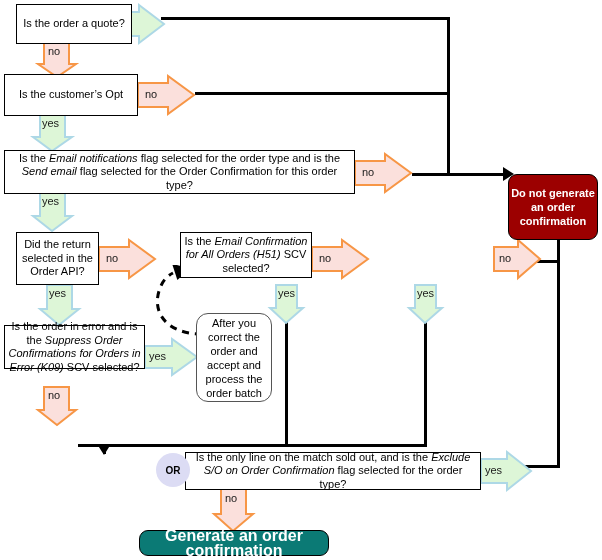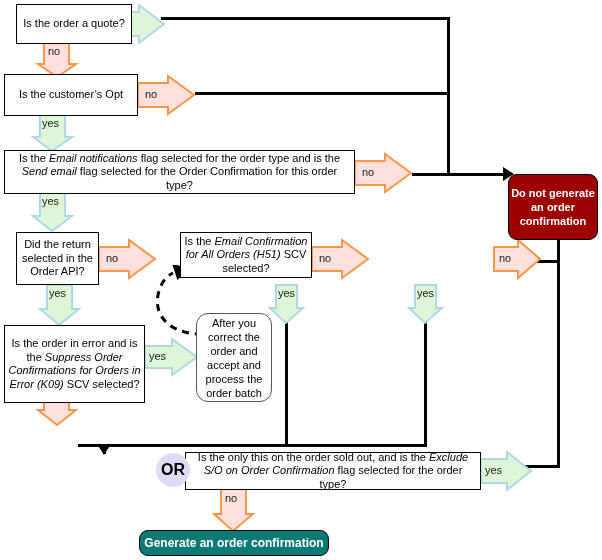--- a/index.html
+++ b/index.html
@@ -43,29 +43,29 @@
     box-sizing:border-box;
     border:1.8px solid #000;
     border-radius:9px;
     display:flex;align-items:center;justify-content:center;
     text-align:center;
     font-weight:bold;
     color:#fff;
     z-index:6;
   }
   .terminal.stop{background:#9c0000;font-size:11px;line-height:14px;}
-  .terminal.go{background:#0b7a75;font-size:12px;line-height:15px;}
+  .terminal.go{background:#0b7a75;font-size:16px;line-height:15px;}
 
   
   .orbubble{
     position:absolute;
     border-radius:50%;
     background:#dcdcf4;
     color:#000;
-    font-size:16px;
+    font-size:10px;
     font-weight:bold;
     display:flex;align-items:center;justify-content:center;
     z-index:6;
   }
 
   
   .line{position:absolute;background:#000;z-index:2;}
   .hline{height:2.5px;}
   .vline{width:2.5px;}
 
@@ -150,38 +150,38 @@
     </span>
   </div>
 
   <div class="box" style="left:180px;top:232px;width:132px;height:46px;">
     <span>
       <span>Is the </span><i>Email Confirmation for All Orders (H51)</i><span> SCV selected?</span>
     </span>
   </div>
 
 
-  <div class="box" style="left:4px;top:325px;width:141px;height:78px;">
+  <div class="box" style="left:4px;top:325px;width:141px;height:44px;">
     <span>
       <span>Is the order in error and is the </span><i>Suppress Order Confirmations for Orders in Error (K09)</i><span> SCV selected?</span>
     </span>
   </div>
 
   <div class="rbox" style="left:196px;top:313px;width:76px;height:89px;">
     <span>After you correct the order and accept and process the order batch</span>
   </div>
 
 
   <div class="orbubble" style="left:156px;top:453px;width:34px;height:34px;">
     <span>OR</span>
   </div>
 
   <div class="box" style="left:185px;top:452px;width:296px;height:38px;">
     <span>
-      <span>Is the only this on the order sold out, and is the </span><i>Exclude S/O on Order Confirmation</i><span> flag selected for the order type?</span>
+      <span>Is the only line on the match sold out, and is the </span><i>Exclude S/O on Order Confirmation</i><span> flag selected for the order type?</span>
     </span>
   </div>
 
   <div class="terminal stop" style="left:508px;top:134px;width:90px;height:66px;margin-top:40px;">
     <span>Do not generate an order confirmation</span>
   </div>
 
   <div class="terminal go" style="left:139px;top:530px;width:190px;height:26px;">
     <span>Generate an order confirmation</span>
   </div>

